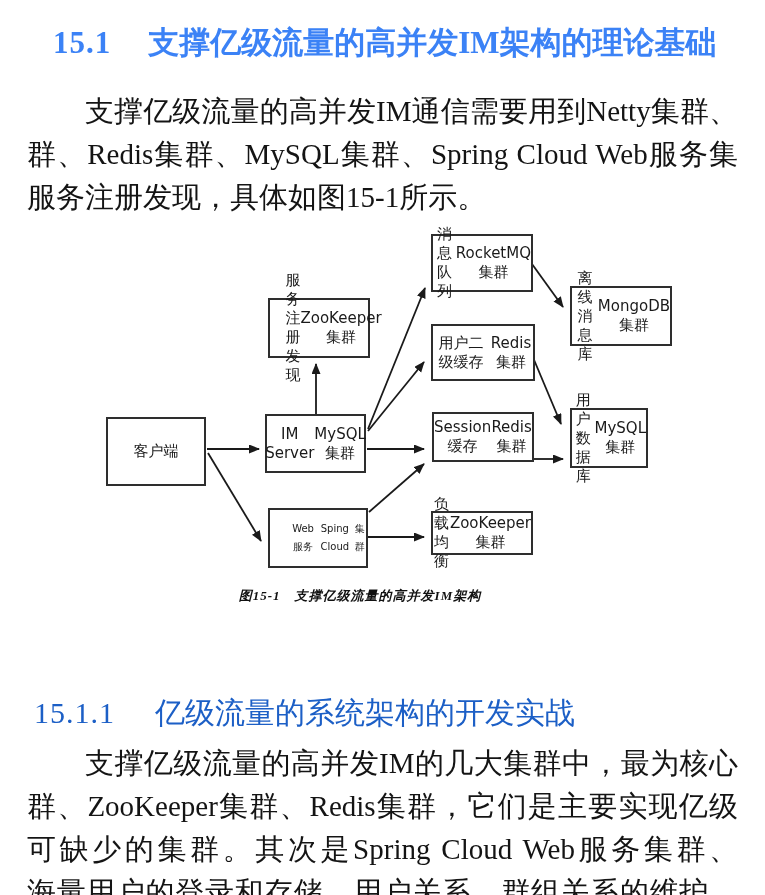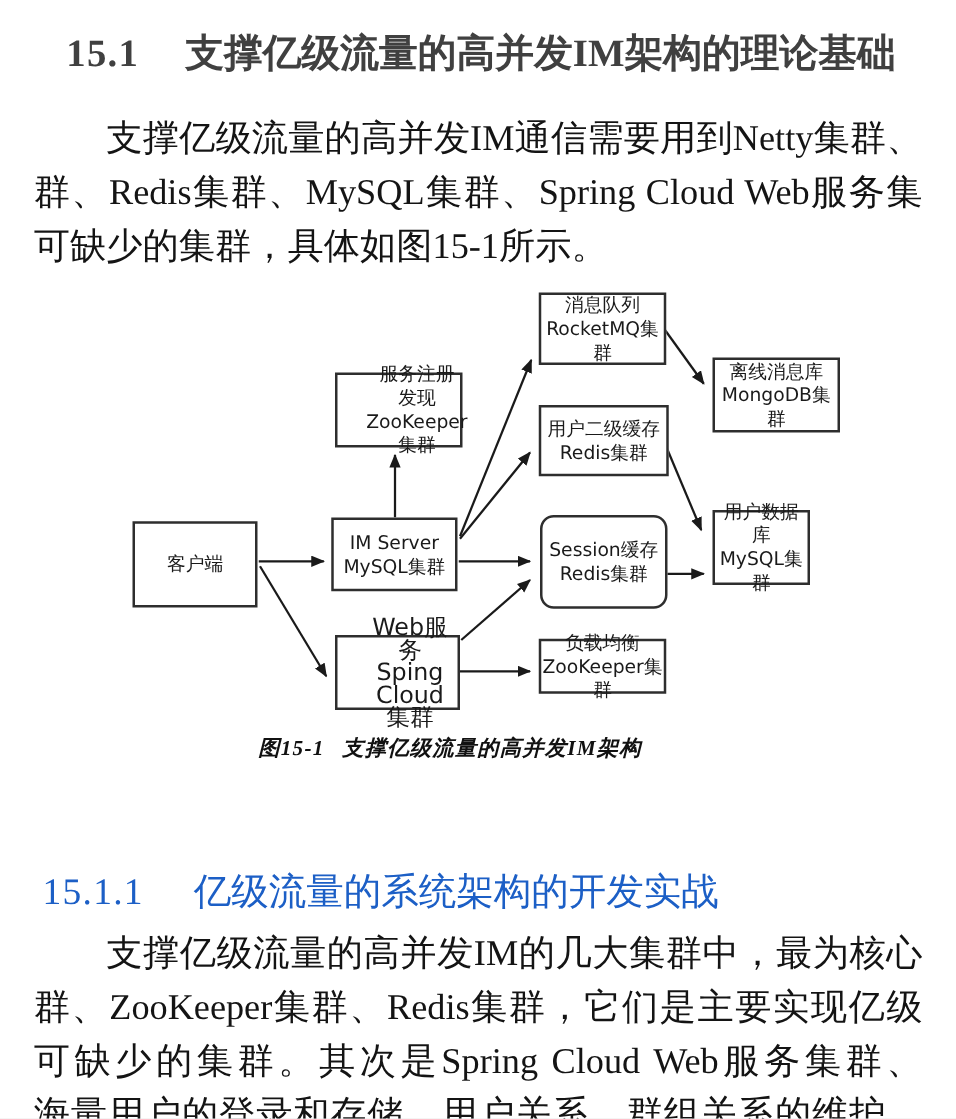--- a/index.html
+++ b/index.html
@@ -5,21 +5,21 @@
   html,body { margin:0; padding:0; background:#e8e8e8; }
   .page {
     position:relative; width:765px; height:895px; margin:0 auto;
     background:#ffffff; overflow:hidden;
     font-family:"Liberation Serif","DejaVu Serif",serif;
     color:#141414;
   }
   
   .h1 {
     position:absolute; top:22px; left:53px;
-    font-size:31px; font-weight:700; color:#404040; white-space:nowrap;
+    font-size:31px; font-weight:700; color:#3b82f6; white-space:nowrap;
   }
   .h1 .num { margin-right:37px; letter-spacing:1px; }
   .h2 {
     position:absolute; top:664px; left:34px;
     font-size:30px; font-weight:400; color:#1c5fc6; white-space:nowrap;margin-top:29px;
   }
   .h2 .num { margin-right:40px; letter-spacing:1px; }
   
   .para { position:absolute; left:27px; width:711px; font-size:29px; }
   .para .line {
@@ -29,46 +29,46 @@
   .para .line.first { text-indent:2em; }
   .para .line.last  { text-align-last:left; }
   #para1 { top:90px; }
   #para2 { top:742px; }
   
   .diagram { position:absolute; left:0; top:225px; width:765px; height:360px; }
   .arrows { position:absolute; left:0; top:0; }
   .node {
     position:absolute; box-sizing:border-box;
     border:2px solid #2e2e2e; background:#ffffff;
-    display:flex; flex-direction:column; justify-content:center; align-items:center;
+    display:flex; flex-direction:row; justify-content:center; align-items:center;
     font-family:"DejaVu Sans","Liberation Sans",sans-serif;
     font-size:15px; line-height:19px; color:#1a1a1a; text-align:center;
   }
-  .node.tight { line-height:18px; font-size:19px;padding-left:20px; }
+  .node.tight { line-height:18px; font-size:10px;padding-left:20px; }
   
   .caption {
     position:absolute; top:587px; left:0; width:720px; text-align:center;
-    font-size:17px; font-weight:700; font-style:italic; color:#111;
+    font-size:13px; font-weight:700; font-style:italic; color:#111;
     letter-spacing:1px;
   }
   .caption .cap-label { margin-right:14px; }
 </style>
 </head>
 <body>
 
 <div class="page">
 
   <div class="h1">
     <span class="num">15.1</span><span>支撑亿级流量的高并发IM架构的理论基础</span>
   </div>
 
   <div class="para" id="para1">
     <div class="line first">支撑亿级流量的高并发IM通信需要用到Netty集群、ZooKeeper集</div>
     <div class="line">群、Redis集群、MySQL集群、Spring Cloud Web服务集群、RocketMQ</div>
-    <div class="line last">可缺少的集群，具体如图15-1所示。</div>
+    <div class="line last">服务注册发现，具体如图15-1所示。</div>
   </div>
 
   <div class="diagram">
     <svg class="arrows" width="765" height="360" viewBox="0 0 765 360">
       <defs>
         <marker id="arw" markerUnits="userSpaceOnUse" markerWidth="12" markerHeight="10" refX="10" refY="4.5" orient="auto">
           <path d="M0,0 L11,4.5 L0,9 Z" fill="#1a1a1a"></path>
         </marker>
       </defs>
       <line x1="207" y1="224" x2="259" y2="224" stroke="#1a1a1a" stroke-width="1.8" marker-end="url(#arw)"></line>
@@ -107,21 +107,21 @@
     <div class="node" style="left:431px; top:9px; width:102px; height:58px;">
       <div>消息队列</div>
       <div>RocketMQ集群</div>
     </div>
 
     <div class="node" style="left:431px; top:99px; width:104px; height:57px;">
       <div>用户二级缓存</div>
       <div>Redis集群</div>
     </div>
 
-    <div class="node" style="left:432px; top:187px; width:102px; height:75px;border-radius:11px;">
+    <div class="node" style="left:432px; top:187px; width:102px; height:50px;">
       <div>Session缓存</div>
       <div>Redis集群</div>
     </div>
 
     <div class="node" style="left:431px; top:286px; width:102px; height:44px;">
       <div>负载均衡</div>
       <div>ZooKeeper集群</div>
     </div>
 
     <div class="node" style="left:570px; top:61px; width:102px; height:60px;">

